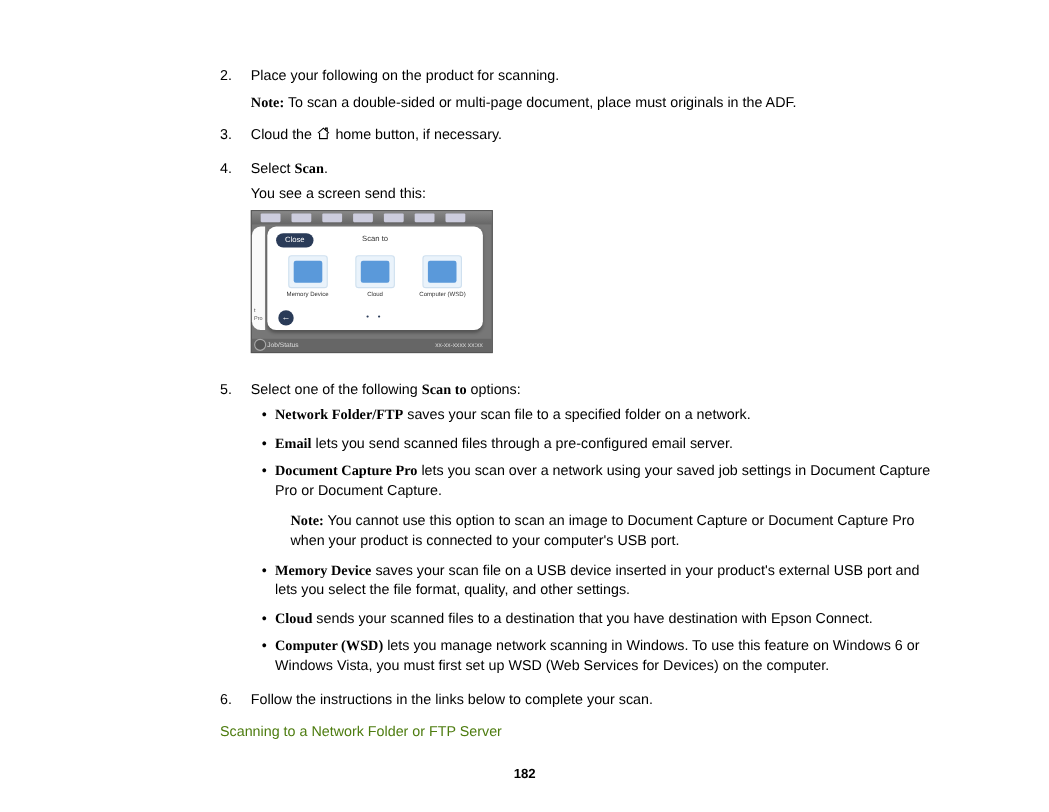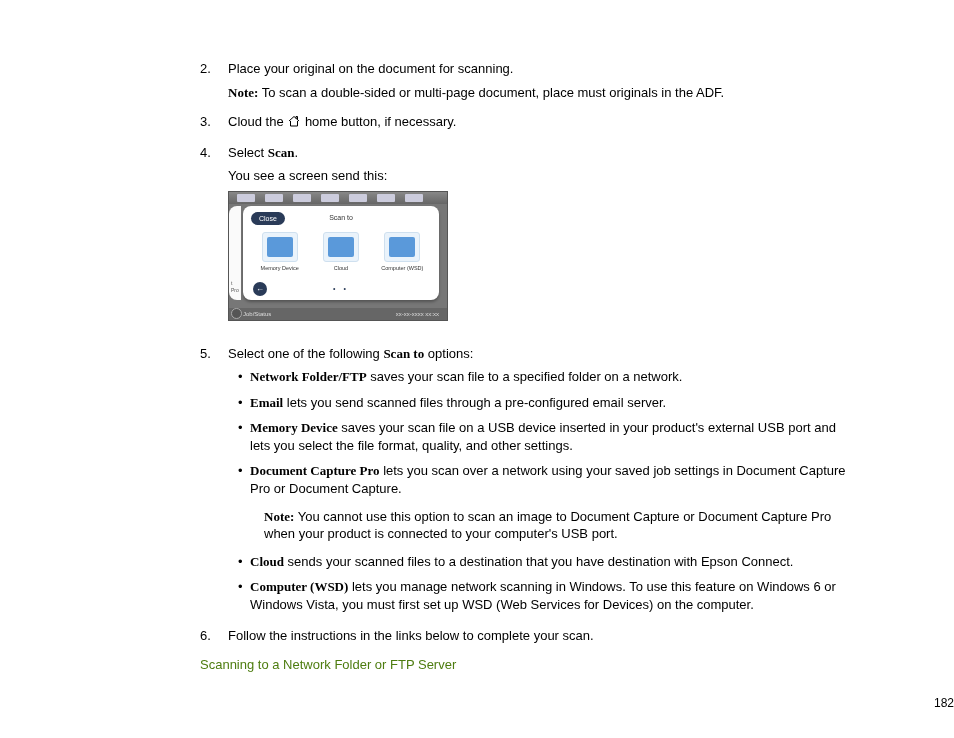--- a/index.html
+++ b/index.html
@@ -103,36 +103,36 @@
   .sub-note { margin: 10px 0 10px 14px; }
   .link {
     color: #4d7c0f;
     margin-top: 4px;
     display: block;
   }
   .page-number {
     position: absolute;
     bottom: 28px;
     left: 0; right: 0;
-    text-align: right;
-    font-weight: normal;
+    text-align: center;
+    font-weight: bold;
     font-size: 12px;
   }
 </style>
 </head>
 <body>
 
 <div class="page">
 
   <ol class="main-list">
 
     <li>
       <span class="num">2.</span>
       <div class="body">
-        <p>Place your original on the document for scanning.</p>
+        <p>Place your following on the product for scanning.</p>
         <p class="note">
           <span class="bold">Note:</span><span> To scan a double-sided or multi-page document, place must originals in the ADF.</span>
         </p>
       </div>
     </li>
 
     <li>
       <span class="num">3.</span>
       <div class="body">
         <p>
@@ -200,27 +200,27 @@
 
     <li>
       <span class="num">5.</span>
       <div class="body">
         <p>
           <span>Select one of the following </span><span class="bold">Scan to</span><span> options:</span>
         </p>
         <ul class="sub">
           <li><span class="bold">Network Folder/FTP</span><span> saves your scan file to a specified folder on a network.</span></li>
           <li><span class="bold">Email</span><span> lets you send scanned files through a pre-configured email server.</span></li>
-          <li><span class="bold">Memory Device</span><span> saves your scan file on a USB device inserted in your product's external USB port and lets you select the file format, quality, and other settings.</span></li>
           <li>
             <span class="bold">Document Capture Pro</span><span> lets you scan over a network using your saved job settings in Document Capture Pro or Document Capture.</span>
             <div class="sub-note">
               <span class="bold">Note:</span><span> You cannot use this option to scan an image to Document Capture or Document Capture Pro when your product is connected to your computer's USB port.</span>
             </div>
           </li>
+          <li><span class="bold">Memory Device</span><span> saves your scan file on a USB device inserted in your product's external USB port and lets you select the file format, quality, and other settings.</span></li>
           <li><span class="bold">Cloud</span><span> sends your scanned files to a destination that you have destination with Epson Connect.</span></li>
           <li><span class="bold">Computer (WSD)</span><span> lets you manage network scanning in Windows. To use this feature on Windows 6 or Windows Vista, you must first set up WSD (Web Services for Devices) on the computer.</span></li>
         </ul>
       </div>
     </li>
 
     <li>
       <span class="num">6.</span>
       <div class="body">
         <p>Follow the instructions in the links below to complete your scan.</p>

